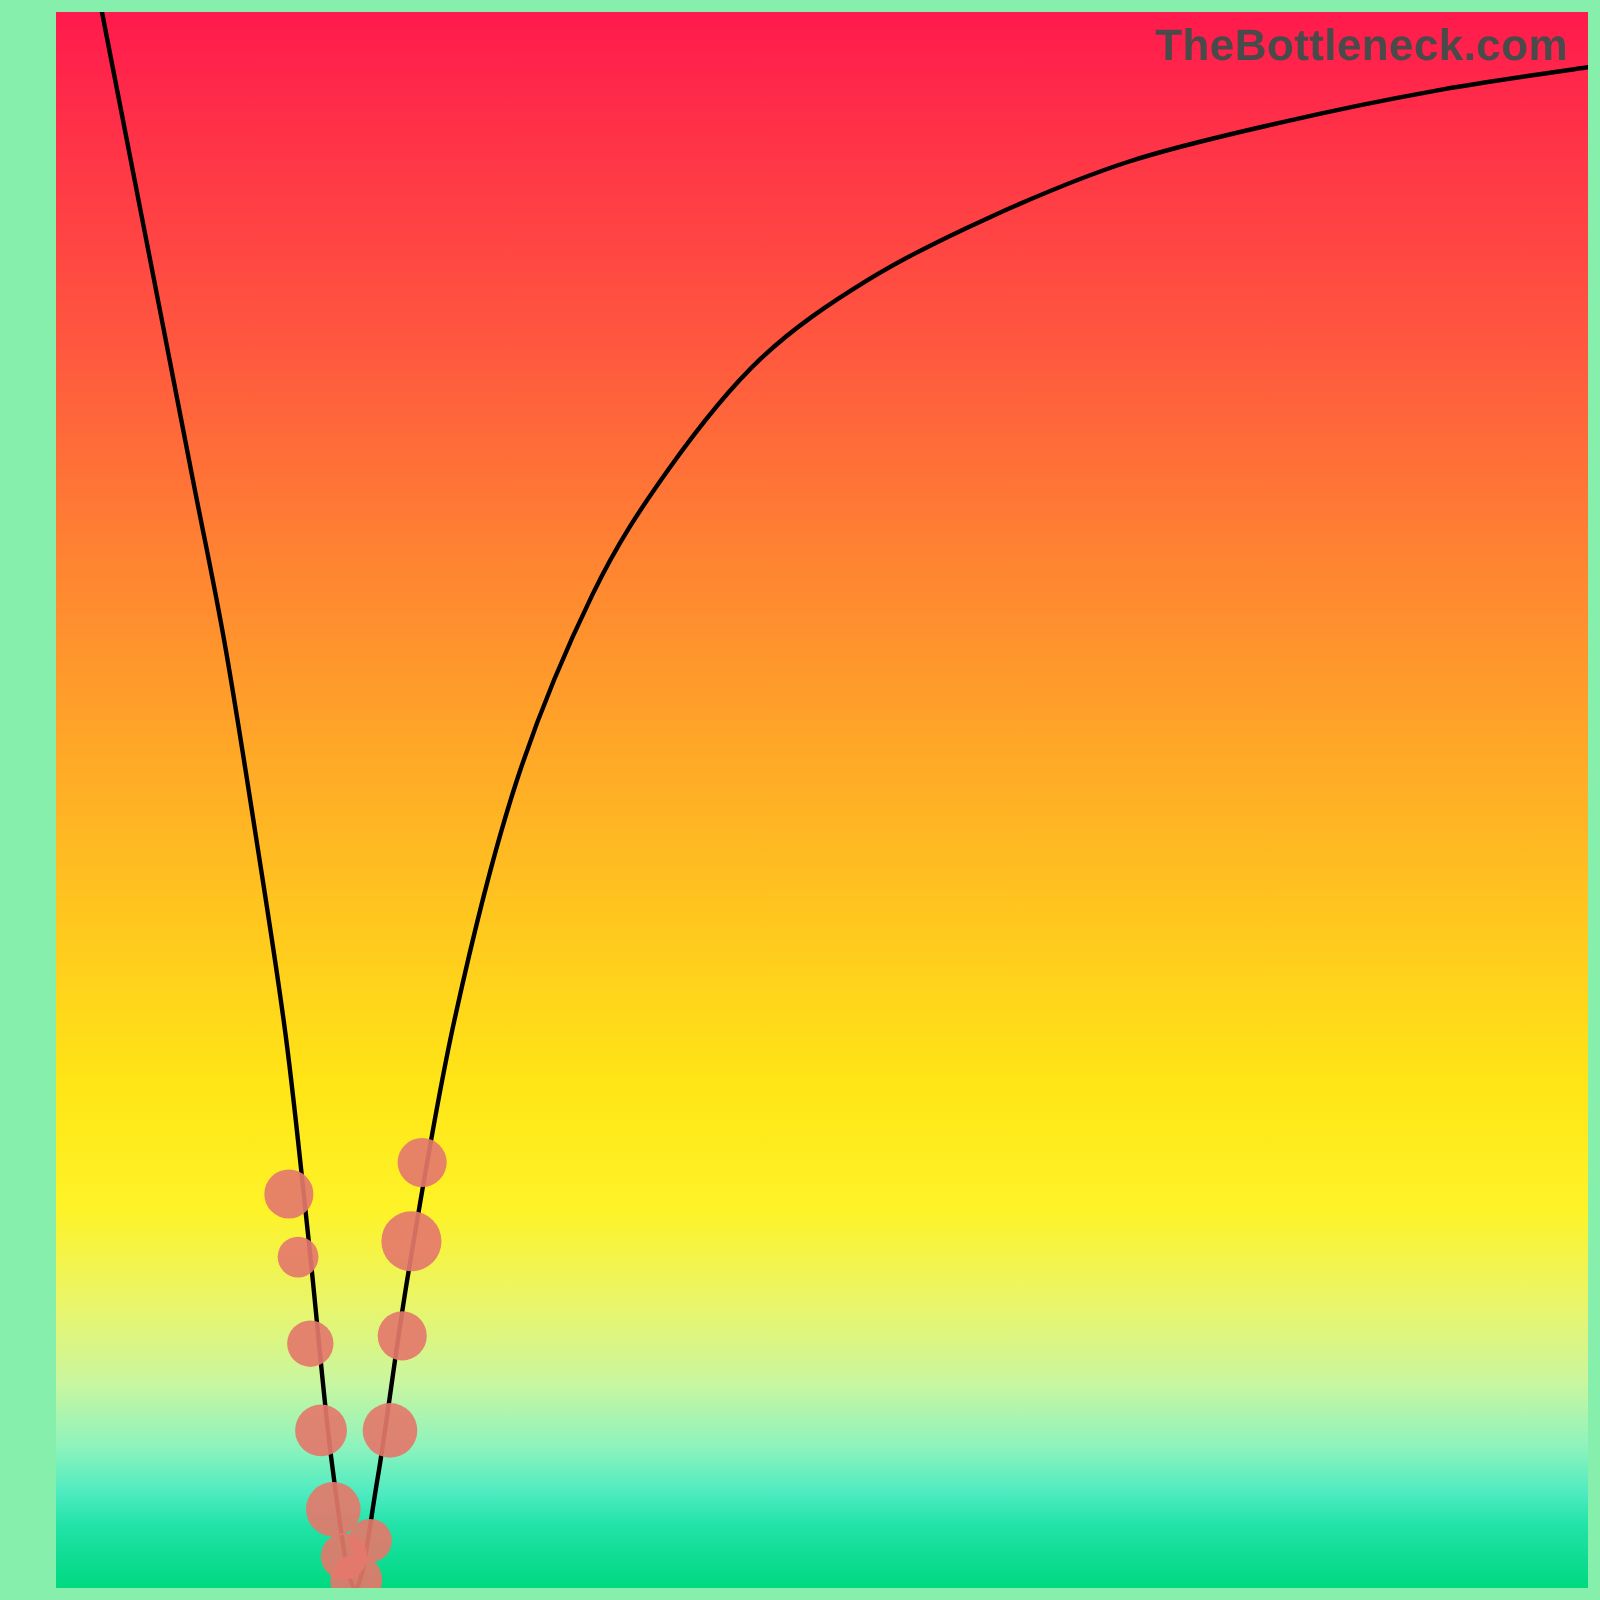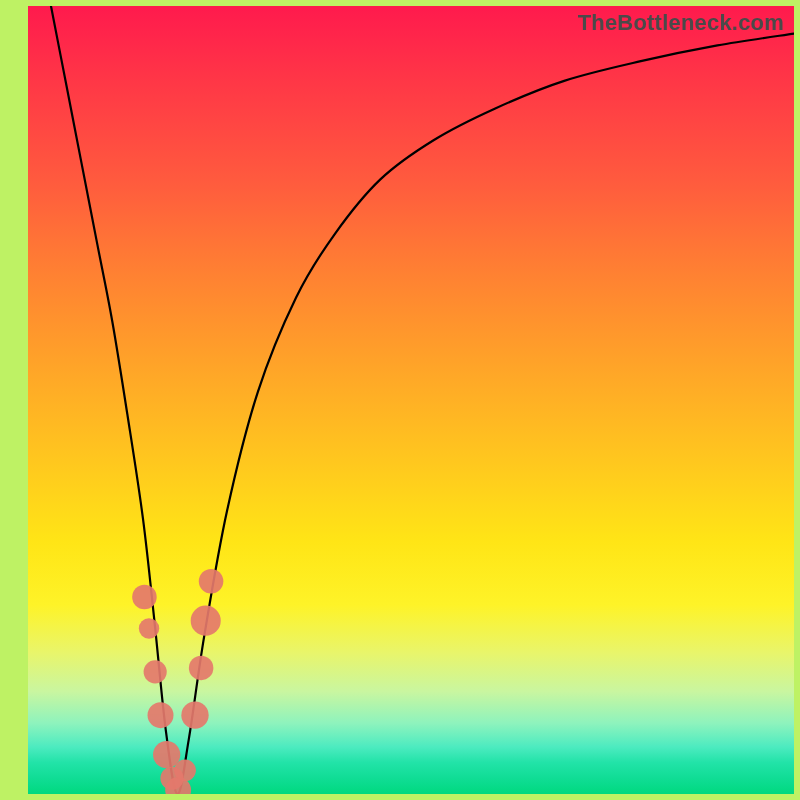--- a/index.html
+++ b/index.html
@@ -8,21 +8,21 @@
     width: 800px;
     height: 800px;
     overflow: hidden;
     background: #000;
     font-family: Arial, Helvetica, sans-serif;
   }
   .frame {
     position: relative;
     width: 800px;
     height: 800px;
-    background: #bef264;
+    background: #86efac;
   }
   .plot-area {
     position: absolute;
     left: 28px;
     top: 6px;
     width: 766px;
     height: 788px;
     overflow: hidden;
   }
   .gradient {

